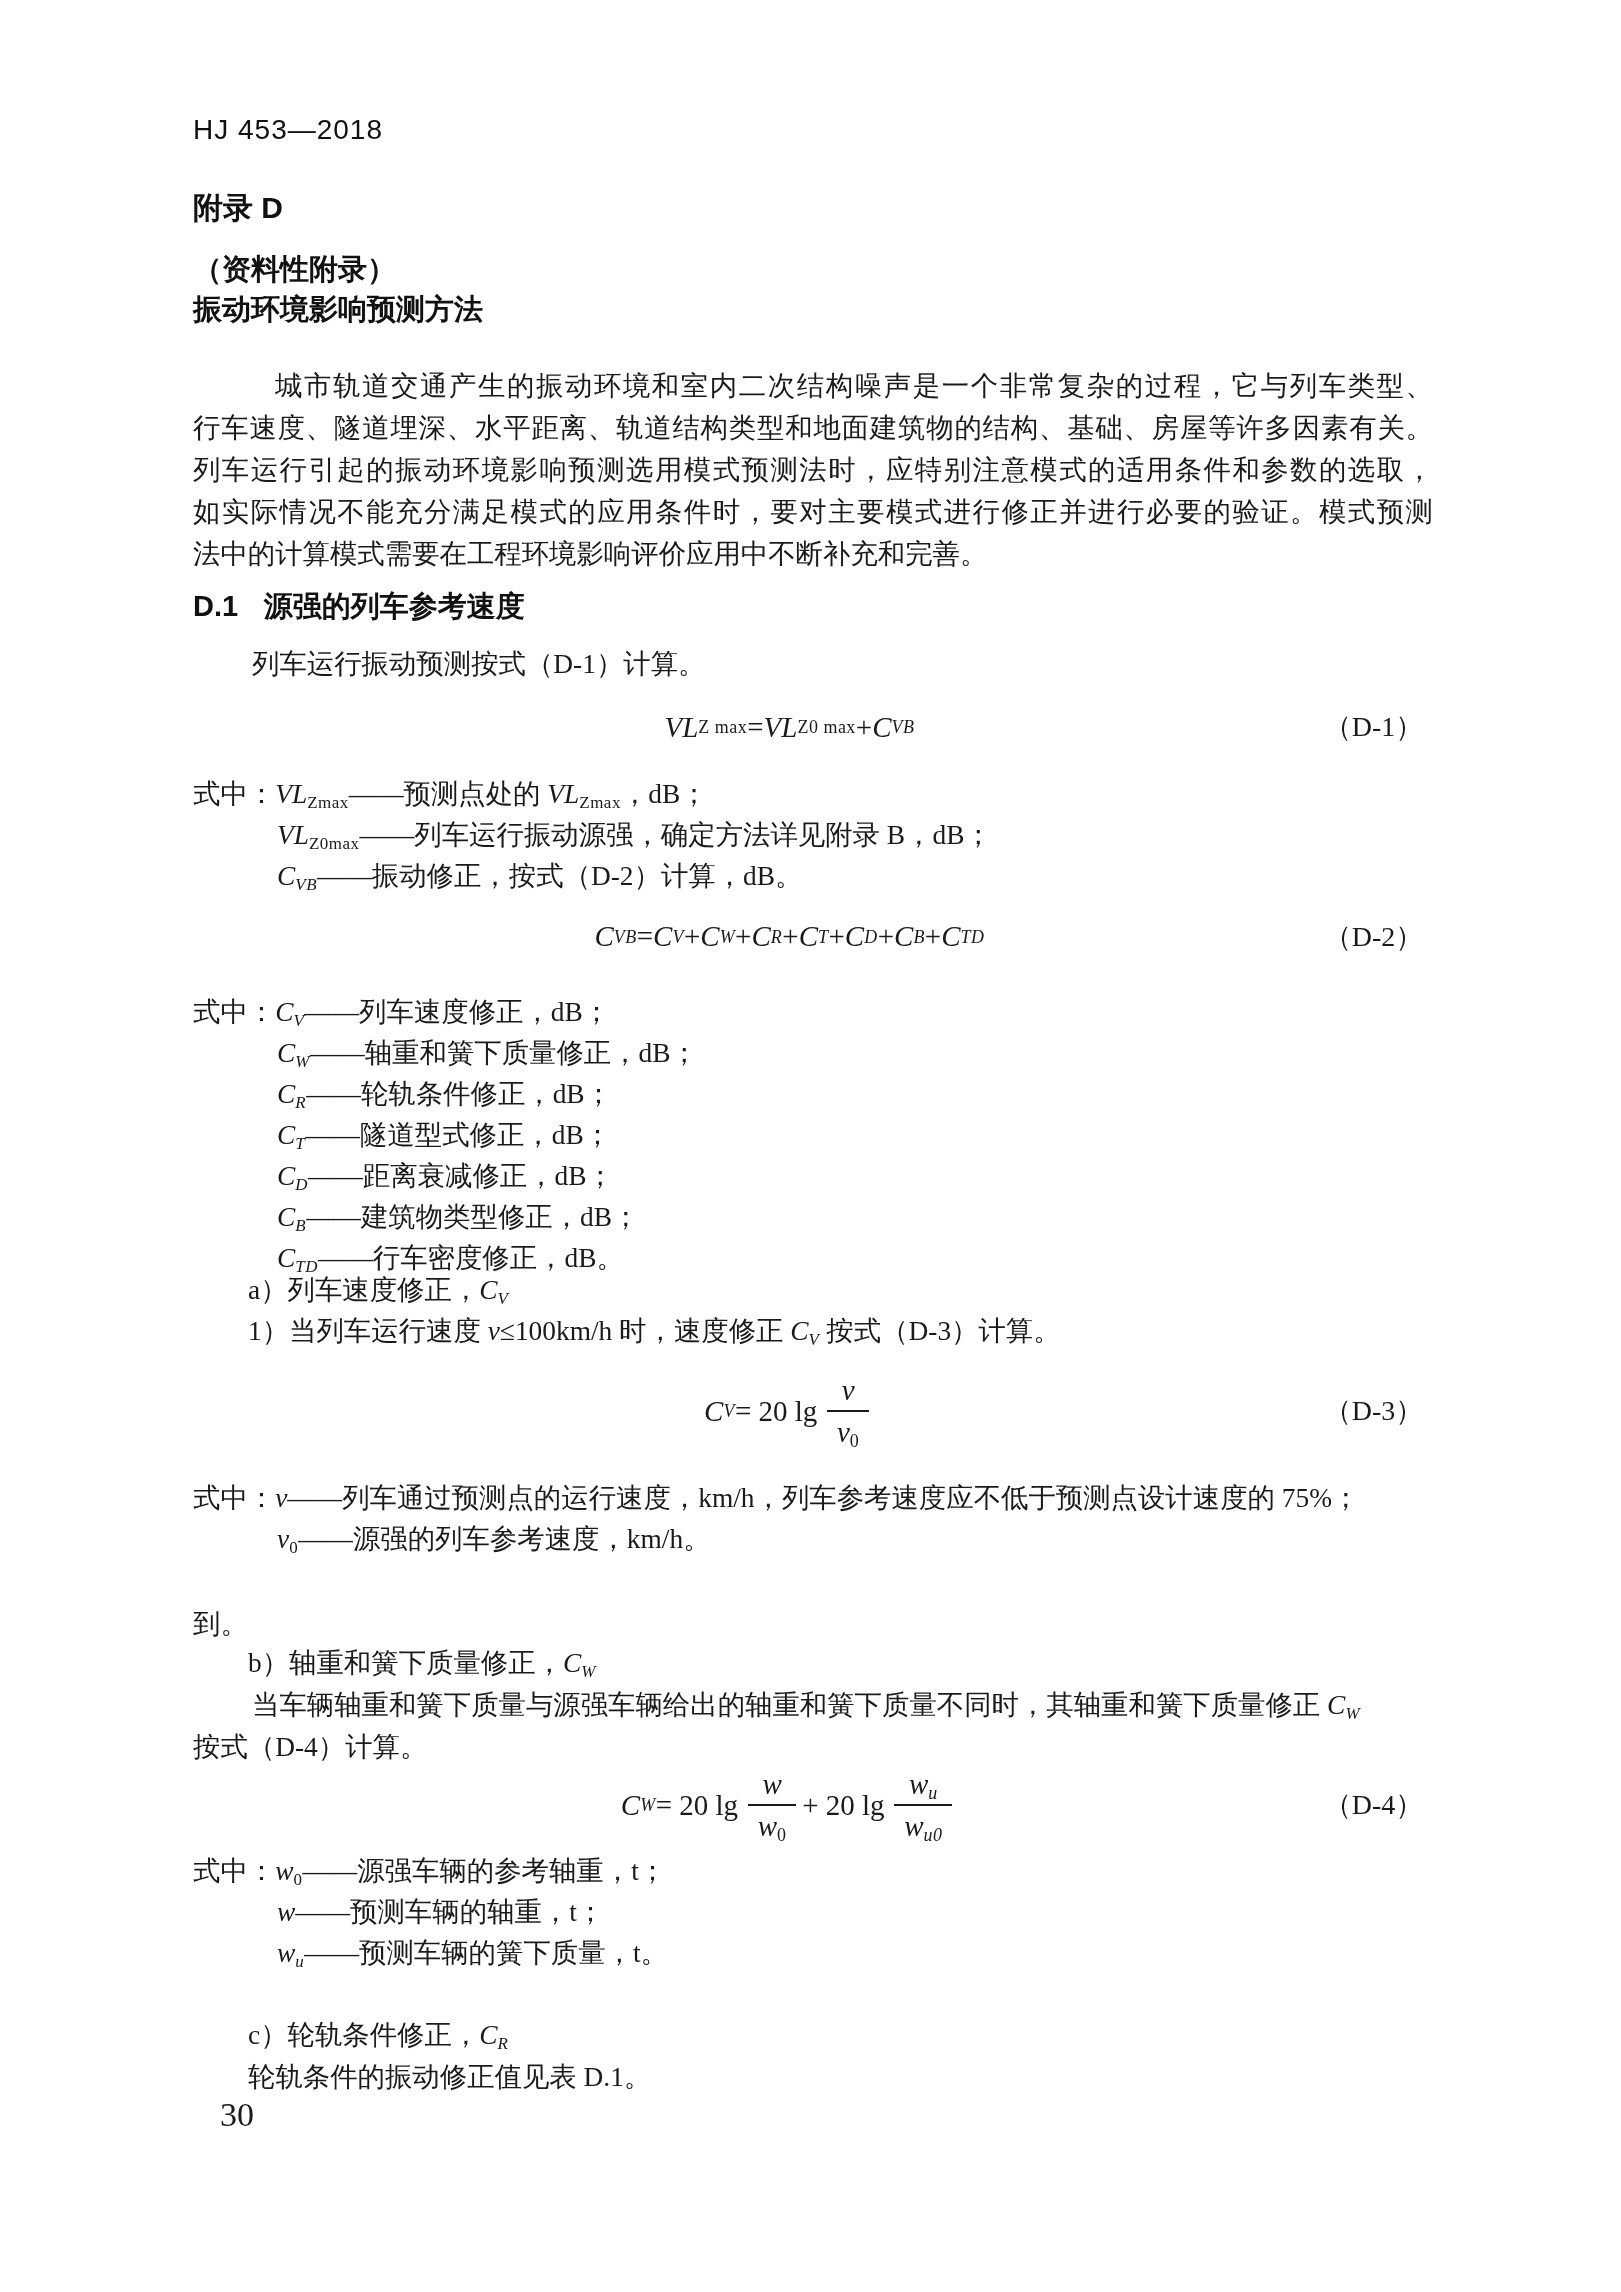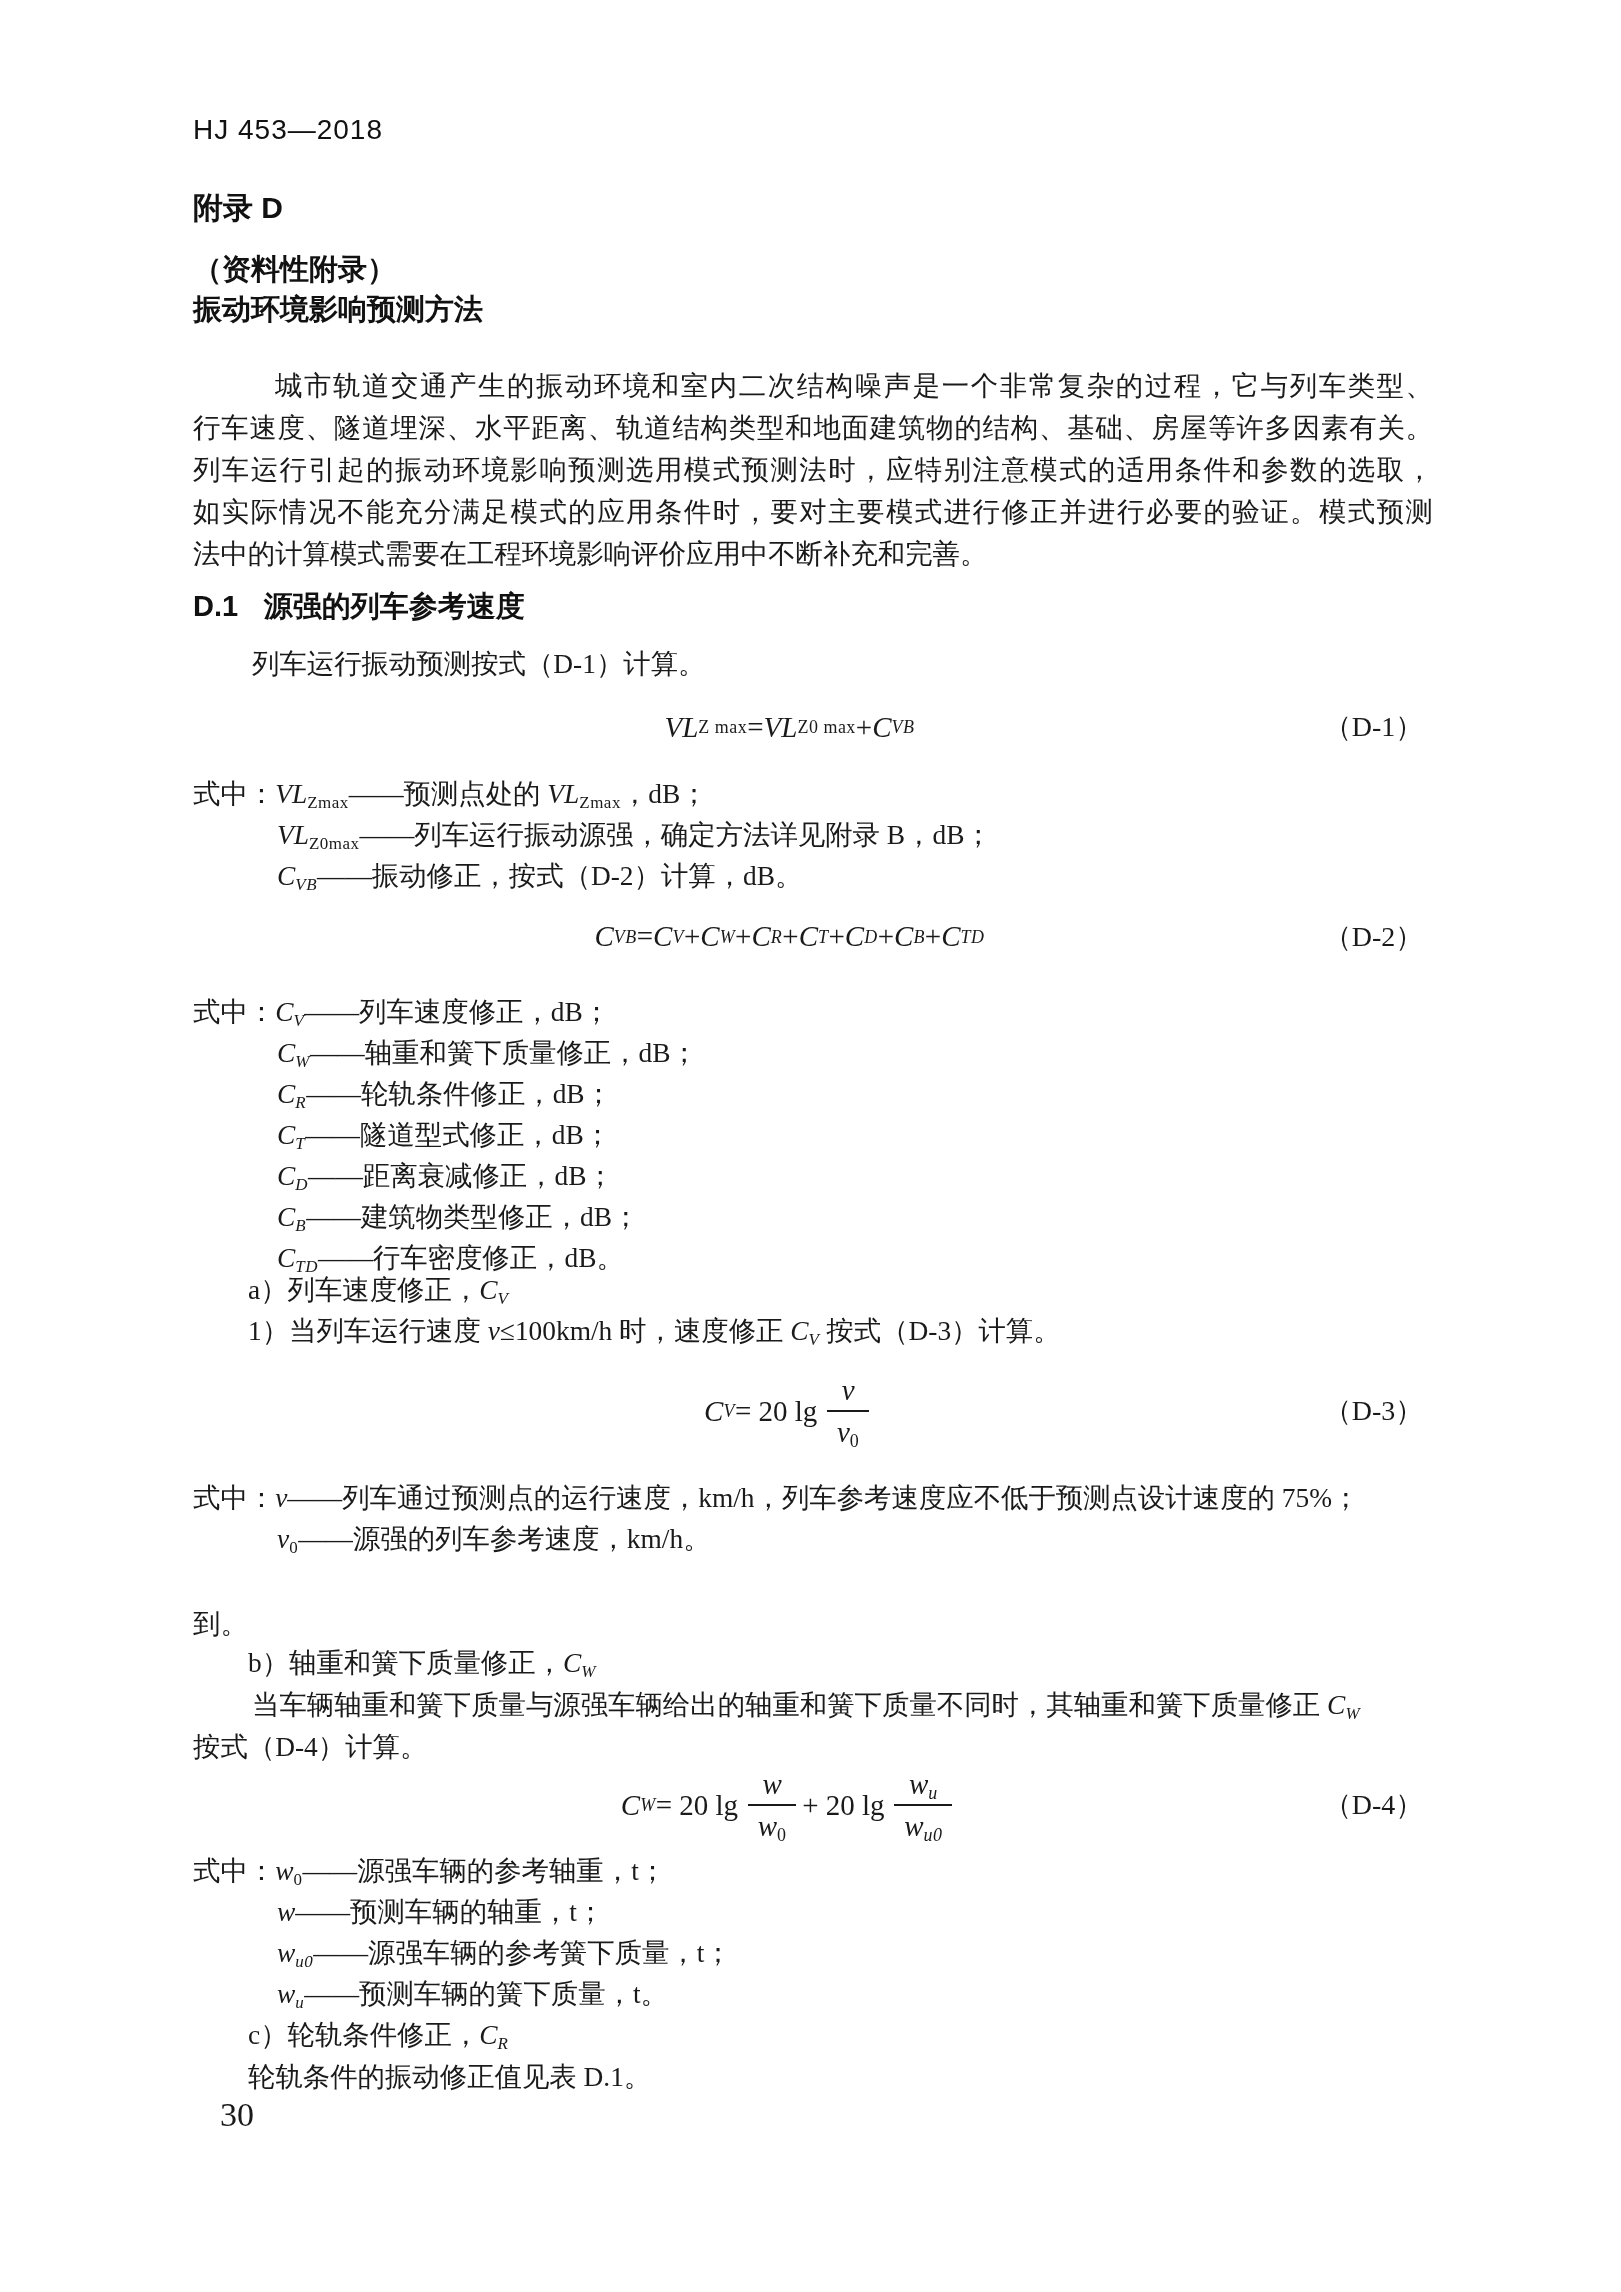--- a/index.html
+++ b/index.html
@@ -176,21 +176,20 @@
             <span class="fnum"><span class="seg-m">w</span><sub class="seg-s seg-i">u</sub></span>
             <span class="fden"><span class="seg-m">w</span><sub class="seg-s seg-i">u0</sub></span>
           </span>
         </div>
       <span class="eqnum">（D-4）</span>
     </div>
 
     <div class="abs" style="top:1851px;">
         <div class="defline"><span class="deflead">式中：</span><span class="seg-m">w</span><sub class="seg-s">0</sub><span class="seg-t">——源强车辆的参考轴重，t；</span></div>
         <div class="defline cont"><span class="seg-m">w</span><span class="seg-t">——预测车辆的轴重，t；</span></div>
-        <div class="defline cont"><span class="seg-m">w</span><sub class="seg-s seg-i">u0</sub><span class="seg-t">——源强车辆的参考簧下质量，t；</span></div>
         <div class="defline cont"><span class="seg-m">w</span><sub class="seg-s seg-i">u</sub><span class="seg-t">——预测车辆的簧下质量，t。</span></div>
       </div>
 
     <div class="abs item-line" style="top:2015px;"><span class="seg-t">c）轮轨条件修正，</span><span class="seg-m">C</span><sub class="seg-s seg-i">R</sub></div>
     <div class="abs para-line" style="top:2056px;padding-left:55px;"><span class="seg-t">轮轨条件的振动修正值见表 D.1。</span></div>
 
     <div class="abs page-number" style="top:2096px;">30</div>
 
   </div>
 </div>

